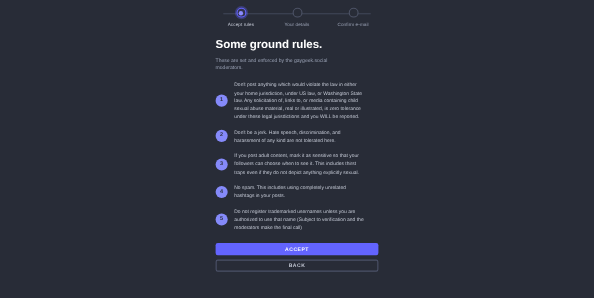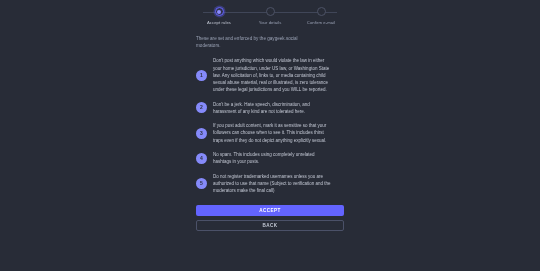--- a/index.html
+++ b/index.html
@@ -186,20 +186,21 @@
       <div class="step-label">Your details</div>
     </div>
 
     <div class="step">
       <div class="step-dot"></div>
       <div class="step-label">Confirm e-mail</div>
     </div>
   </div>
 
   <div class="content">
+    <h1 class="title">Some ground rules.</h1>
     <p class="subtitle">These are set and enforced by the gaygeek.social moderators.</p>
 
     <div class="rules">
       <div class="rule">
         <div class="rule-badge">1</div>
         <div class="rule-text">Don't post anything which would violate the law in either your home jurisdiction, under US law, or Washington State law. Any solicitation of, links to, or media containing child sexual abuse material, real or illustrated, is zero tolerance under these legal jurisdictions and you WILL be reported.</div>
       </div>
       <div class="rule">
         <div class="rule-badge">2</div>
         <div class="rule-text">Don't be a jerk. Hate speech, discrimination, and harassment of any kind are not tolerated here.</div>

